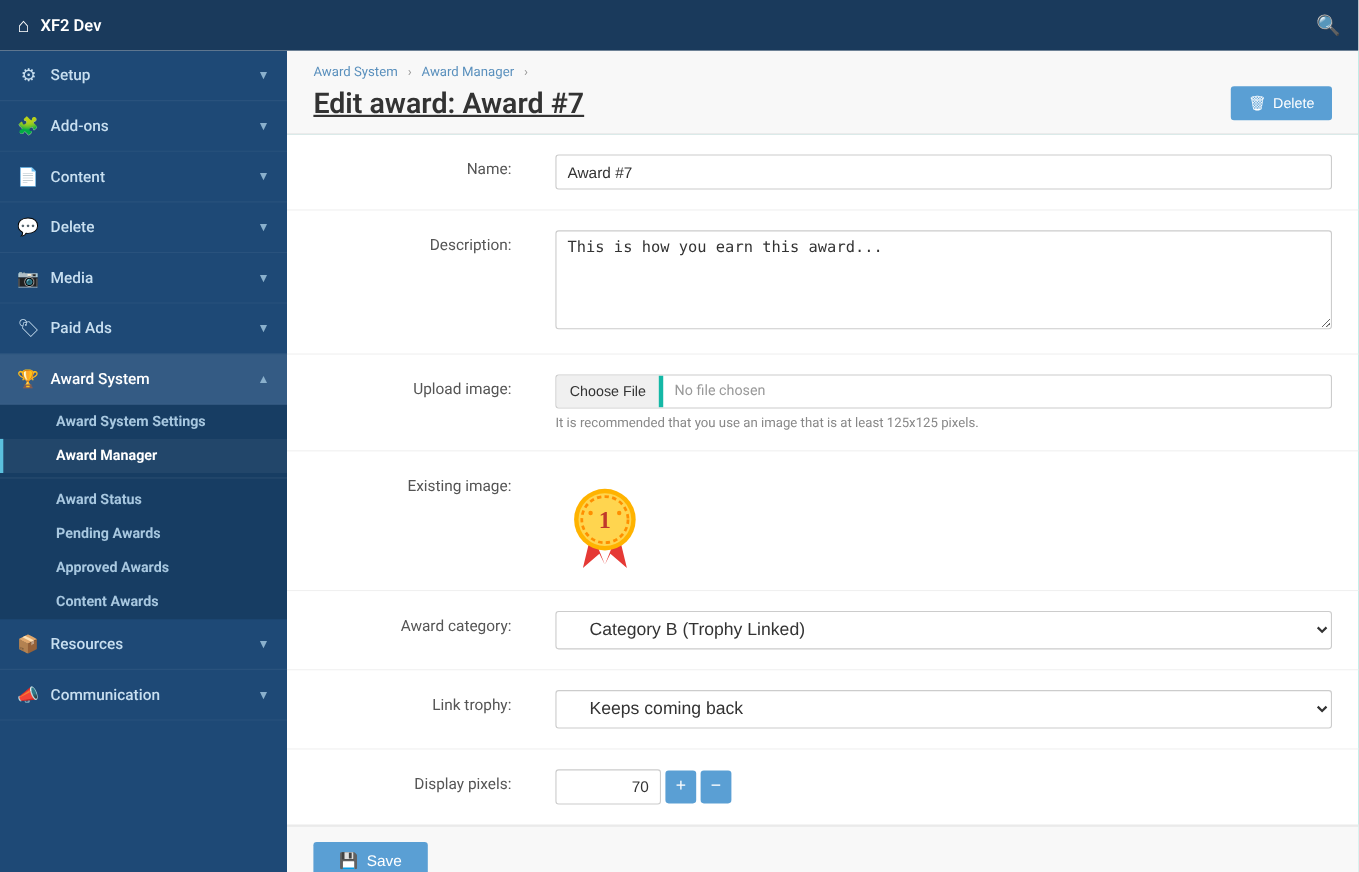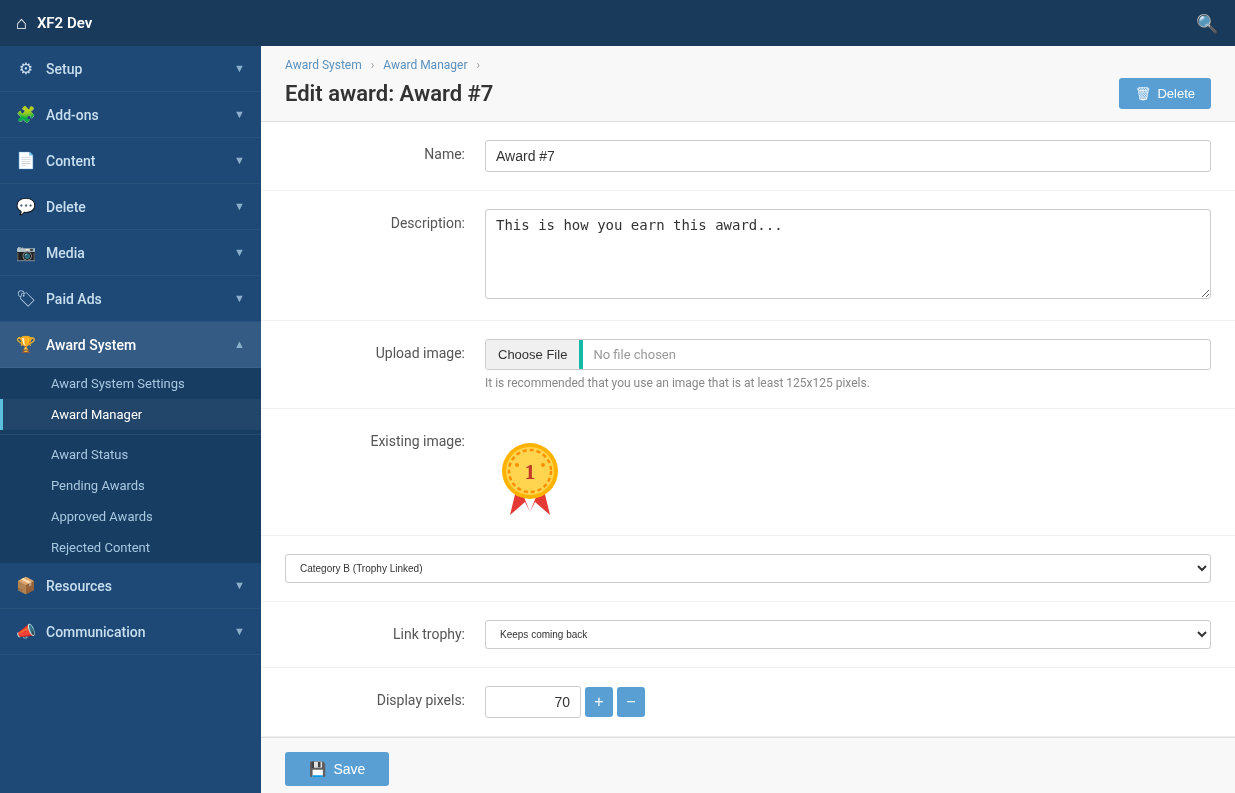--- a/index.html
+++ b/index.html
@@ -49,20 +49,21 @@
 
     
     .sidebar-item.active { background: rgba(255,255,255,0.1); color: #fff; }
     .sidebar-sub { background: #173d63; }
     .sidebar-sub-item {
       padding: 8px 16px 8px 48px;
       font-size: 13px;
       color: #a8c8e0;
       cursor: pointer;
       border-left: 3px solid transparent;
+      font-weight: bold;
     }
     .sidebar-sub-item.selected { color: #fff; border-left: 3px solid #5bc0de; background: rgba(255,255,255,0.05); }
     .sidebar-sub-divider { height: 1px; background: rgba(255,255,255,0.08); margin: 4px 0; }
 
     
     .main-content {
       flex: 1;
       overflow-y: auto;
       background: #14b8a6;
     }
@@ -79,23 +80,24 @@
       margin-bottom: 6px;
     }
     .breadcrumb a { color: #5a90bd; text-decoration: none; }
     .breadcrumb span { margin: 0 6px; color: #999; }
     .page-header-row {
       display: flex;
       align-items: center;
       justify-content: space-between;
     }
     .page-title {
-      font-size: 22px;
+      font-size: 26px;
       font-weight: 600;
       color: #333;
+      text-decoration: underline;
     }
     .btn-delete {
       background: #5a9fd4;
       color: #fff;
       border: none;
       padding: 8px 16px;
       border-radius: 3px;
       cursor: pointer;
       font-size: 13px;
       display: flex;
@@ -118,21 +120,21 @@
     }
     .form-label {
       width: 200px;
       flex-shrink: 0;
       text-align: right;
       padding-right: 20px;
       padding-top: 6px;
       color: #555;
       font-size: 14px;
     }
-    .form-control-wrap { flex: 1; }
+    .form-control-wrap { flex: 1; margin-left: 20px; }
     .form-input {
       width: 100%;
       padding: 7px 10px;
       border: 1px solid #ccc;
       border-radius: 3px;
       font-size: 14px;
       color: #333;
       outline: none;
     }
     .form-textarea {
@@ -178,24 +180,24 @@
     .award-image-wrap {
       width: 90px;
       height: 90px;
       display: flex;
       align-items: center;
       justify-content: center;
     }
 
     .form-select {
       width: 100%;
-      padding: 7px 10px;
+      padding: 7px 26px;
       border: 1px solid #ccc;
       border-radius: 3px;
-      font-size: 10px;
+      font-size: 16px;
       color: #333;
       background: #fff;
       appearance: auto;
       outline: none;
     }
 
     
     .spinner-wrap {
       display: flex;
       align-items: center;
@@ -323,21 +325,21 @@
       </div>
       <span class="sidebar-chevron">▲</span>
     </div>
     <div class="sidebar-sub">
       <div class="sidebar-sub-item">Award System Settings</div>
       <div class="sidebar-sub-item selected">Award Manager</div>
       <div class="sidebar-sub-divider"></div>
       <div class="sidebar-sub-item">Award Status</div>
       <div class="sidebar-sub-item">Pending Awards</div>
       <div class="sidebar-sub-item">Approved Awards</div>
-      <div class="sidebar-sub-item">Rejected Content</div>
+      <div class="sidebar-sub-item">Content Awards</div>
     </div>
 
     <div class="sidebar-item">
       <div class="sidebar-item-inner">
         <span class="sidebar-icon">📦</span>
         <span>Resources</span>
       </div>
       <span class="sidebar-chevron">▼</span>
     </div>
 
@@ -415,20 +417,21 @@
               <text x="40" y="52" text-anchor="middle" font-size="22" font-weight="bold" fill="#c0392b" font-family="serif">1</text>
 
               <circle cx="27" cy="38" r="2" fill="#FF8F00"></circle>
               <circle cx="53" cy="38" r="2" fill="#FF8F00"></circle>
             </svg>
           </div>
         </div>
       </div>
 
       <div class="form-row">
+        <label class="form-label">Award category:</label>
         <div class="form-control-wrap">
           <select class="form-select">
             <option>Category B (Trophy Linked)</option>
             <option>Category A</option>
             <option>Category C</option>
           </select>
         </div>
       </div>
 
       <div class="form-row">

